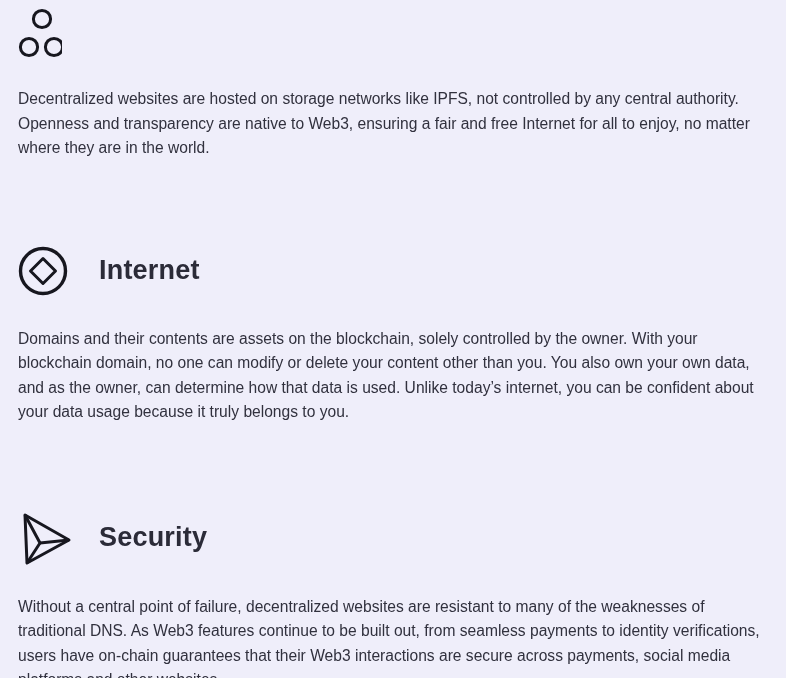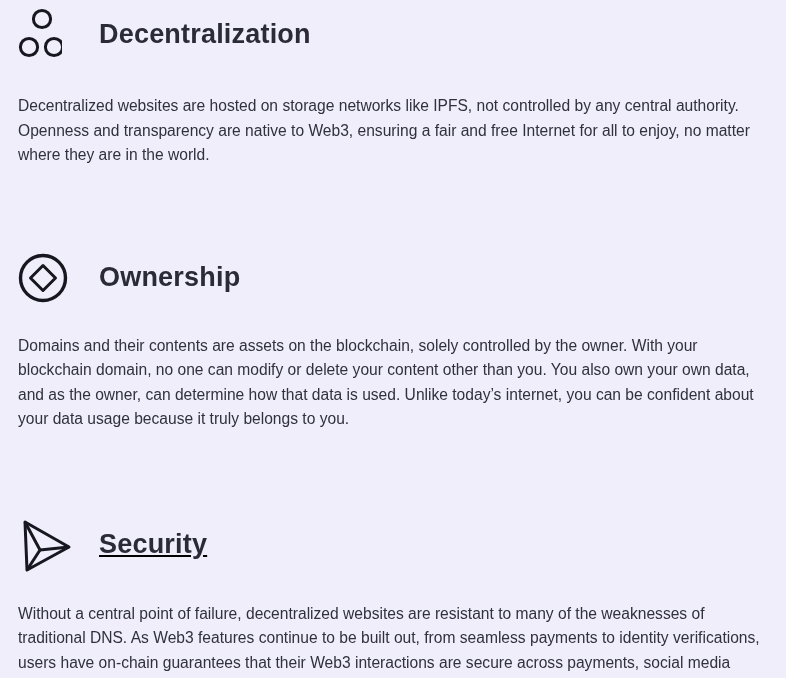--- a/index.html
+++ b/index.html
@@ -28,64 +28,63 @@
   }
   .icon-box svg { display: block; }
   h2.section-title {
     font-size: 27px;
     font-weight: 700;
     letter-spacing: 0.2px;
     color: #2B2B38;
     line-height: 1.2;
   }
   p.section-body {
-    margin-top: 34px;
+    margin-top: 27px;
     font-size: 15.6px;
     line-height: 24.5px;
     color: #31313E;
     max-width: 756px;
   }
   
   #section-decentralization { padding-top: 0px; }
   #section-decentralization .section-header { height: 52px; }
   #section-ownership { margin-top: 86px; }
   #section-ownership .section-header { height: 48px; }
   #section-ownership .section-body { margin-top: 32px; }
   #section-security { margin-top: 84px; }
-  #section-security .section-header { height: 58px; text-decoration: underline; }
+  #section-security .section-header { height: 58px; }
   #section-security .section-body { margin-top: 28px; }
 </style>
 </head>
 <body>
 
 <main>
 
   <section class="feature-section" id="section-decentralization">
     <div class="section-header">
       <div class="icon-box">
         <svg width="44" height="52" viewBox="0 0 44 52" fill="none" stroke="#17171F" stroke-width="3">
           <circle cx="24" cy="11" r="8.6"></circle>
           <circle cx="11" cy="39" r="8.6"></circle>
           <circle cx="36" cy="39" r="8.6"></circle>
         </svg>
       </div>
-      <h2 class="section-title">Decentralization</h2>
     </div>
     <p class="section-body">Decentralized websites are hosted on storage networks like IPFS, not controlled by any central authority. Openness and transparency are native to Web3, ensuring a fair and free Internet for all to enjoy, no matter where they are in the world.</p>
   </section>
 
   <section class="feature-section" id="section-ownership">
     <div class="section-header">
       <div class="icon-box">
         <svg width="50" height="50" viewBox="0 0 50 50" fill="none" stroke="#17171F">
           <circle cx="25" cy="25" r="22.5" stroke-width="3.4"></circle>
           <path d="M25 12.5 L37.5 25 L25 37.5 L12.5 25 Z" stroke-width="3" stroke-linejoin="round"></path>
         </svg>
       </div>
-      <h2 class="section-title">Ownership</h2>
+      <h2 class="section-title">Internet</h2>
     </div>
     <p class="section-body">Domains and their contents are assets on the blockchain, solely controlled by the owner. With your blockchain domain, no one can modify or delete your content other than you. You also own your own data, and as the owner, can determine how that data is used. Unlike today’s internet, you can be confident about your data usage because it truly belongs to you.</p>
   </section>
 
   <section class="feature-section" id="section-security">
     <div class="section-header">
       <div class="icon-box">
         <svg width="56" height="58" viewBox="0 0 56 58" fill="none" stroke="#17171F" stroke-width="3" stroke-linejoin="round">
           <path d="M7 6 L51 31 L9 54 Z"></path>
           <path d="M7 6 L22 34 L9 54"></path>

